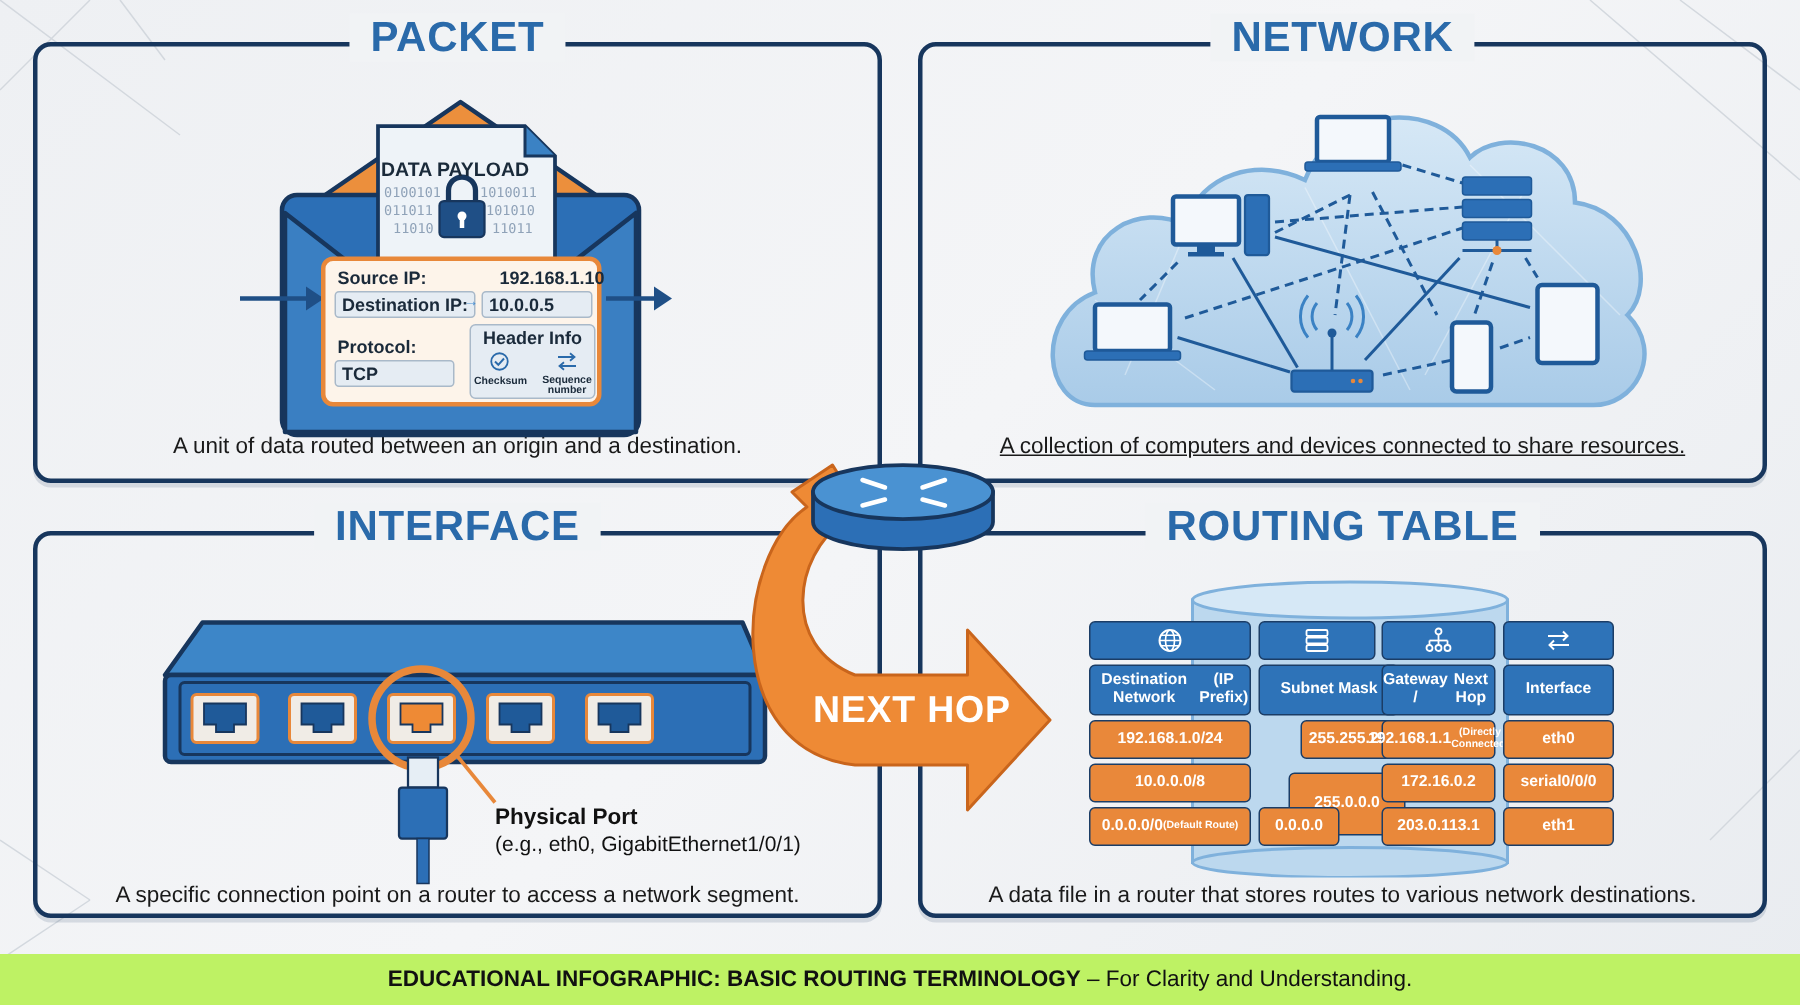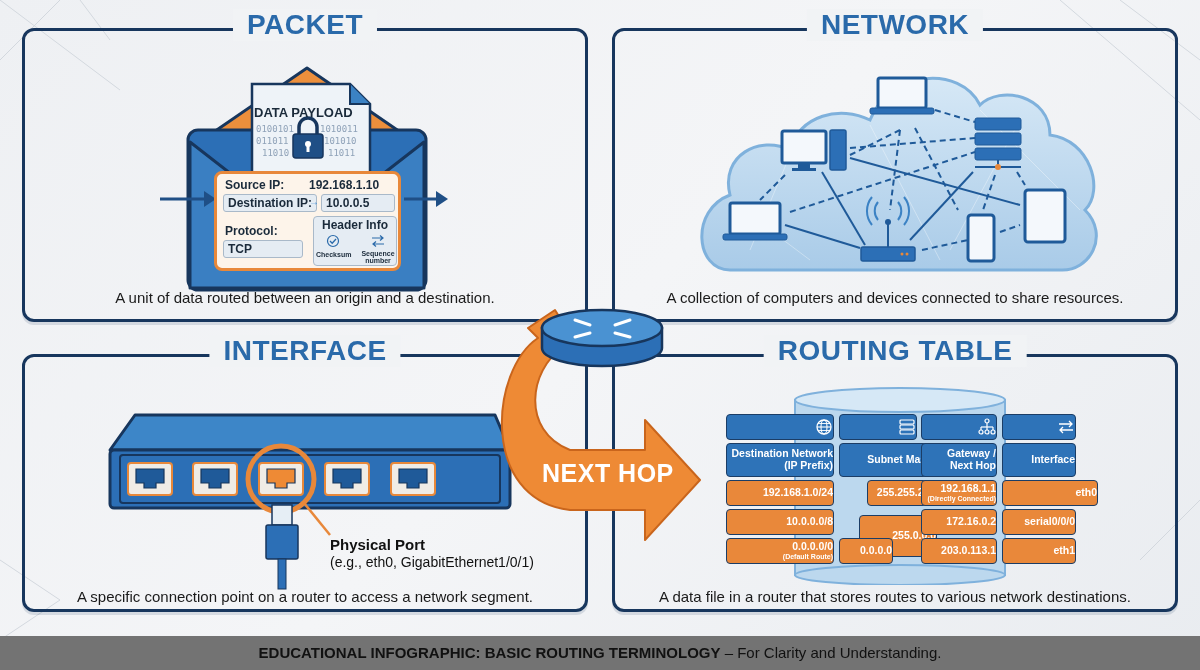--- a/index.html
+++ b/index.html
@@ -73,41 +73,41 @@
   .binary { position: absolute; font-family: "DejaVu Sans Mono", monospace; font-size: 9px; color: #8fa2b8; }
 
   
   .rt-cell {
     position: absolute;
     border: 1.5px solid #1b3d66;
     border-radius: 4px;
     color: #fff;
     font-weight: bold;
     text-align: center;
-    display: flex; flex-direction: column; align-items: flex-end; justify-content: center;
+    display: flex; align-items: center; justify-content: center;
     font-family: "Liberation Sans", sans-serif;
     line-height: 1.1;
   }
   .rt-icon-cell { background: #2e73b8; }
   .rt-head-cell { background: #2e73b8; font-size: 10.5px; }
   .rt-data-cell { background: #e9883a; font-size: 10.5px; }
   .rt-sub { font-size: 7px; font-weight: bold; }
 
   .pp-title { position: absolute; left: 330px; top: 536px; font-weight: bold; font-size: 15px; color: #111; }
   .pp-sub { position: absolute; left: 330px; top: 554px; font-size: 14px; color: #111; }
 
   .next-hop {
     position: absolute; left: 542px; top: 459px;
     font-weight: bold; font-size: 25px; color: #fff; letter-spacing: 0.5px;
     font-family: "Liberation Sans", sans-serif;
   }
 
   .footer {
     position: absolute; left: 0; top: 636px; width: 1200px; height: 34px;
-    background: #737373;
+    background: #bef264;
   }
   .footer-text {
     position: absolute; left: 0; right: 0; top: 8px; text-align: center; font-size: 15px; color: #111;
     font-family: "Liberation Sans", sans-serif;
   }
   .footer-text b { font-weight: bold; }
 </style>
 </head>
 <body>
 
@@ -161,21 +161,21 @@
 <div class="payload-title">DATA PAYLOAD</div>
 <div class="binary" style="left:256px;top:124px;">0100101</div>
 <div class="binary" style="left:320px;top:124px;">1010011</div>
 <div class="binary" style="left:256px;top:136px;">011011</div>
 <div class="binary" style="left:324px;top:136px;">101010</div>
 <div class="binary" style="left:262px;top:148px;">11010</div>
 <div class="binary" style="left:328px;top:148px;">11011</div>
 
 <div class="packet-box">
   <div class="pk-label" style="left:8px;top:4px;">Source IP:</div>
-  <div class="pk-label" style="left:92px;top:4px;">192.168.1.10</div>
+  <div class="pk-label" style="left:116px;top:4px;">192.168.1.10</div>
   <div class="pk-field" style="left:6px;top:20px;">Destination IP:</div>
   <div style="position:absolute;left:92px;top:22px;font-size:10px;color:#4a8fd0;">→</div>
   <div class="pk-field" style="left:104px;top:20px;width:74px;">10.0.0.5</div>
   <div class="pk-label" style="left:8px;top:50px;">Protocol:</div>
   <div class="pk-field" style="left:6px;top:66px;width:80px;">TCP</div>
   <div class="pk-header-box">
     <div class="pk-header-title">Header Info</div>
     <svg style="position:absolute;left:12px;top:17px;" width="14" height="14">
       <circle cx="7" cy="7" r="5.5" fill="none" stroke="#2a6aaa" stroke-width="1.2"></circle>
       <path d="M4 7 L6.2 9.2 L10 5" fill="none" stroke="#2a6aaa" stroke-width="1.3"></path>
@@ -185,21 +185,21 @@
       <path d="M14 10 H3 M6 7.5 L3 10 L6 12.5" fill="none" stroke="#2a6aaa" stroke-width="1.2"></path>
     </svg>
     <div class="pk-small" style="left:2px;top:34px;width:34px;">Checksum</div>
     <div class="pk-small" style="left:44px;top:33px;width:40px;">Sequence</div>
     <div class="pk-small" style="left:44px;top:40px;width:40px;">number</div>
   </div>
 </div>
 
 <div class="panel" id="p-network">
   <div class="panel-title">NETWORK</div>
-  <div class="panel-desc" style="top:258px;">A collection of computers and devices connected to share resources.</div>
+  <div class="panel-desc" style="top:258px;text-decoration:underline;">A collection of computers and devices connected to share resources.</div>
 </div>
 
 <svg style="position:absolute;left:690px;top:60px;" width="420" height="220">
   <defs>
     <linearGradient id="cloudGrad" x1="0" y1="0" x2="0" y2="1">
       <stop offset="0" stop-color="#d6e8f6"></stop>
       <stop offset="1" stop-color="#a9cbe8"></stop>
     </linearGradient>
   </defs>
   <path d="M40 210 C5 210 0 150 40 135 C30 95 70 75 100 90 C110 55 150 45 180 60 C200 10 270 5 290 45 C310 25 360 35 360 75 C400 80 415 130 395 150 C420 175 400 212 370 210 Z" fill="url(#cloudGrad)" stroke="#7fb1dc" stroke-width="3"></path>
@@ -381,21 +381,21 @@
     <div class="rt-cell rt-data-cell" style="left: 726px; top: 480px; width: 108px; height: 26px;">
       <div>192.168.1.0/24</div>
     </div>
     <div class="rt-cell rt-data-cell" style="left: 867px; top: 480px; width: 78px; height: 26px;">
       <div>255.255.255.0</div>
     </div>
     <div class="rt-cell rt-data-cell" style="left: 921px; top: 480px; width: 76px; height: 26px;">
       <div>192.168.1.1</div>
       <div class="rt-sub">(Directly Connected)</div>
     </div>
-    <div class="rt-cell rt-data-cell" style="left: 1002px; top: 480px; width: 96px; height: 26px;">
+    <div class="rt-cell rt-data-cell" style="left: 1002px; top: 480px; width: 74px; height: 26px;">
       <div>eth0</div>
     </div>
     <div class="rt-cell rt-data-cell" style="left: 726px; top: 509px; width: 108px; height: 26px;">
       <div>10.0.0.0/8</div>
     </div>
     <div class="rt-cell rt-data-cell" style="left: 839px; top: 515px; width: 78px; height: 42px; margin-left: 20px;">
       <div>255.0.0.0</div>
     </div>
     <div class="rt-cell rt-data-cell" style="left: 921px; top: 509px; width: 76px; height: 26px;">
       <div>172.16.0.2</div>

